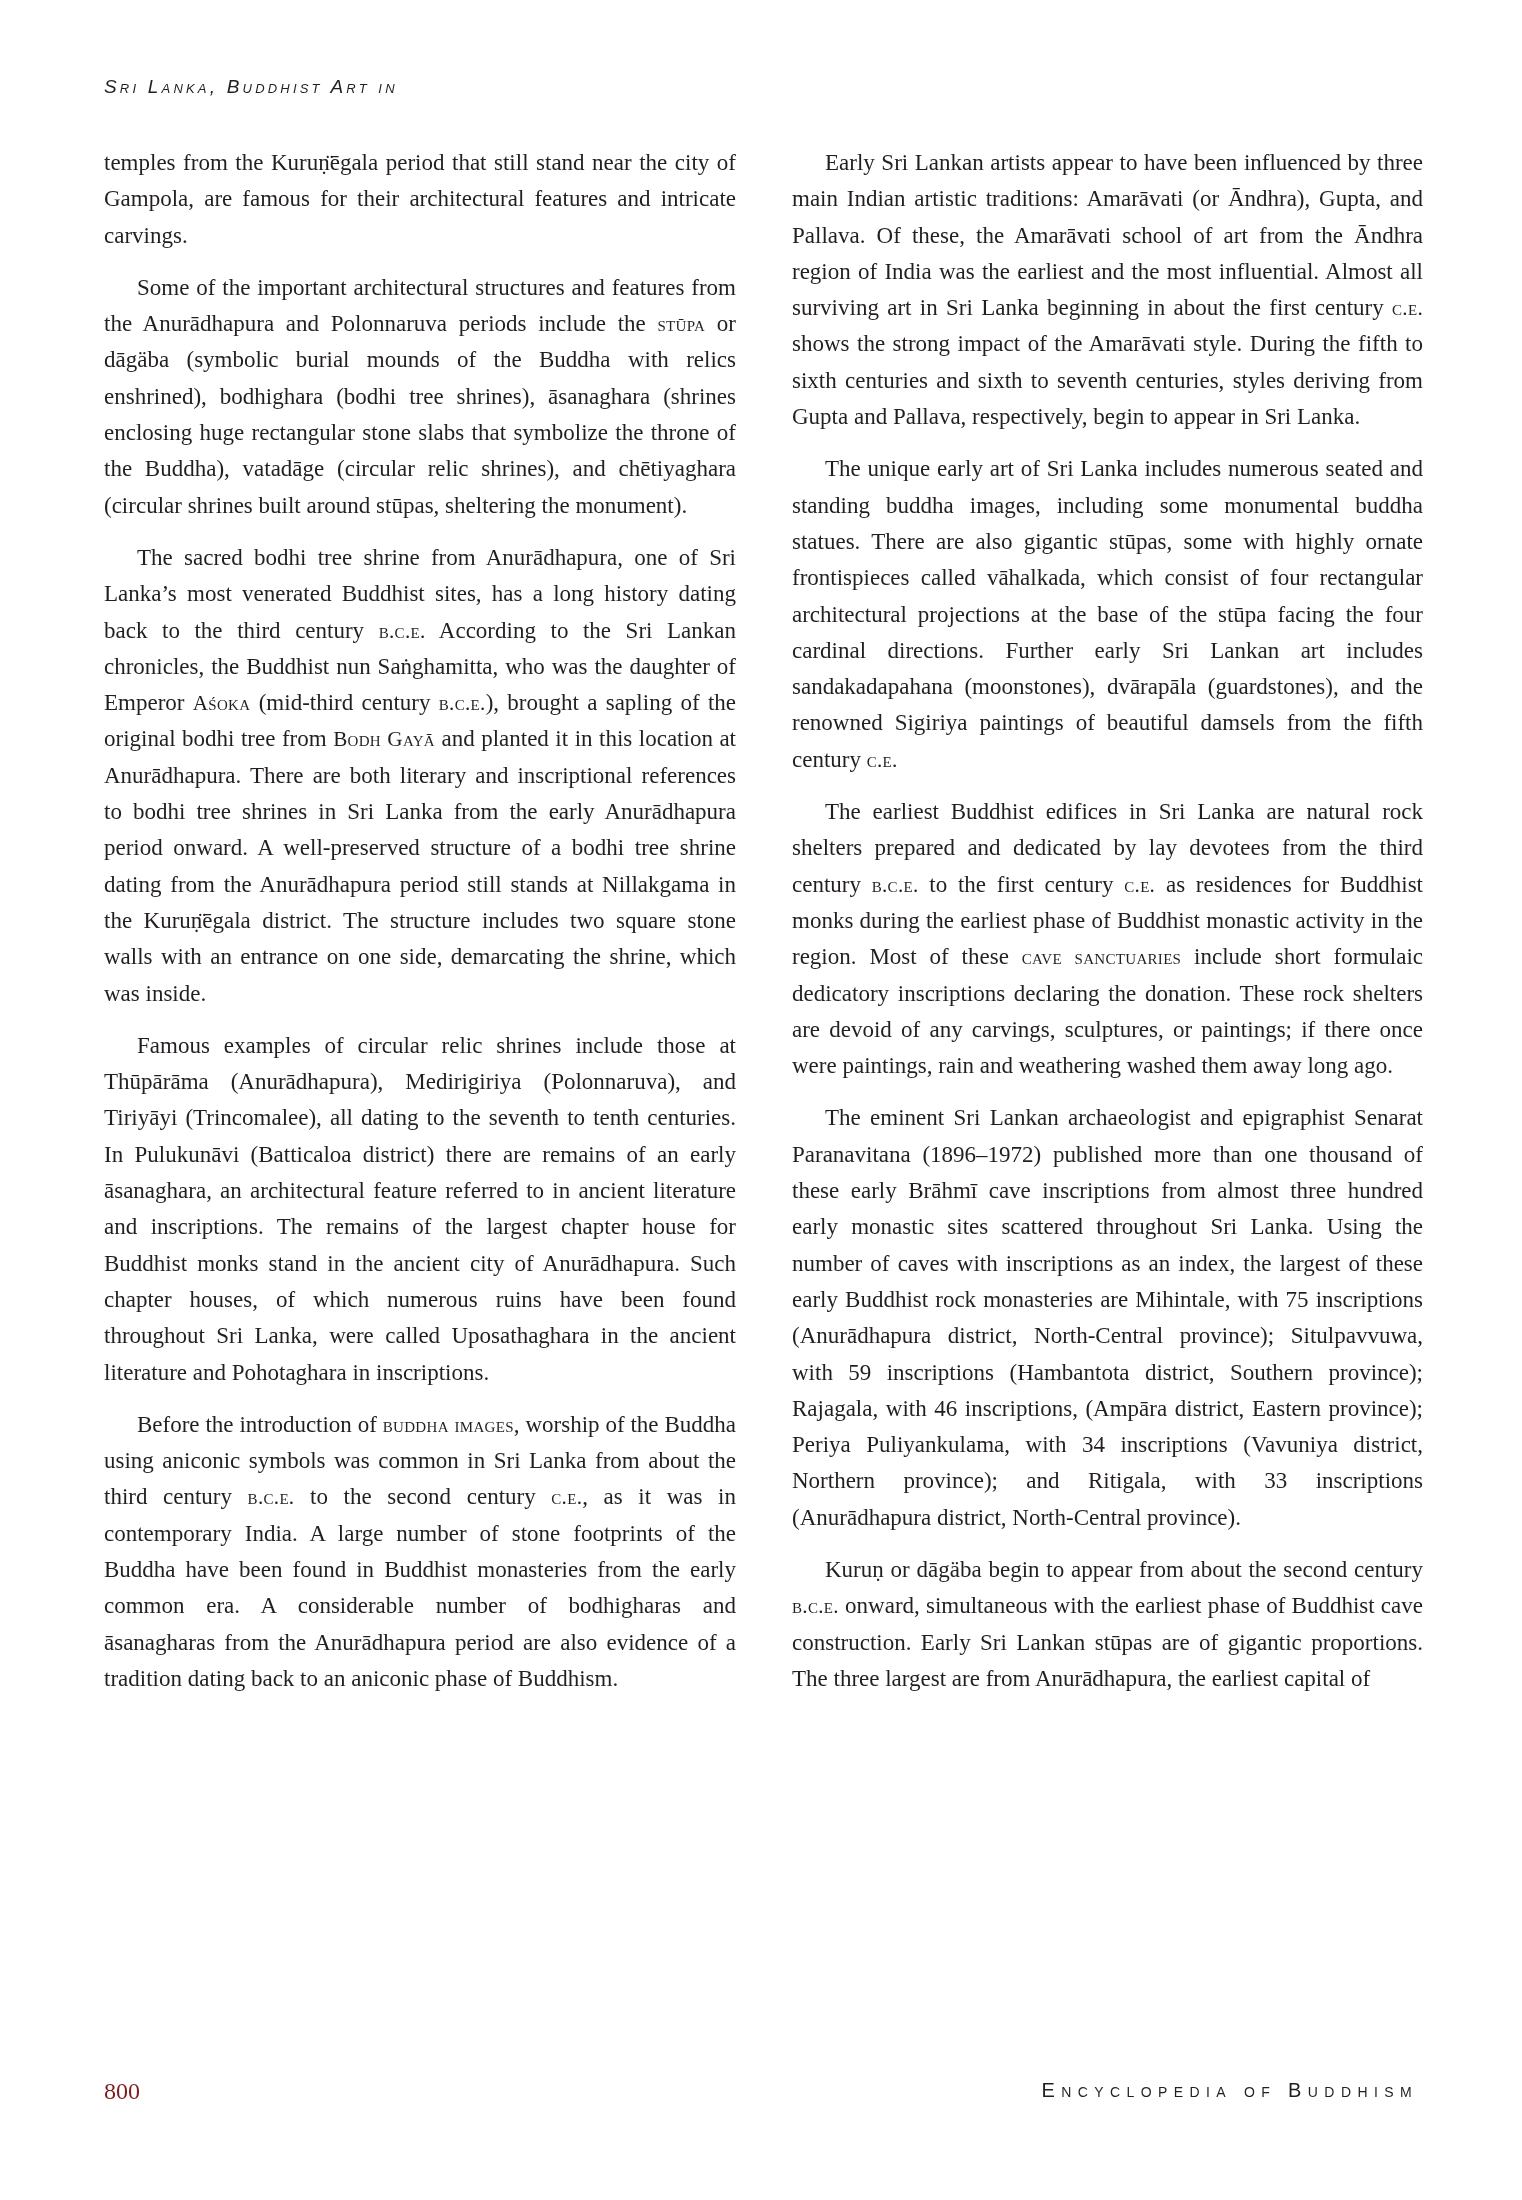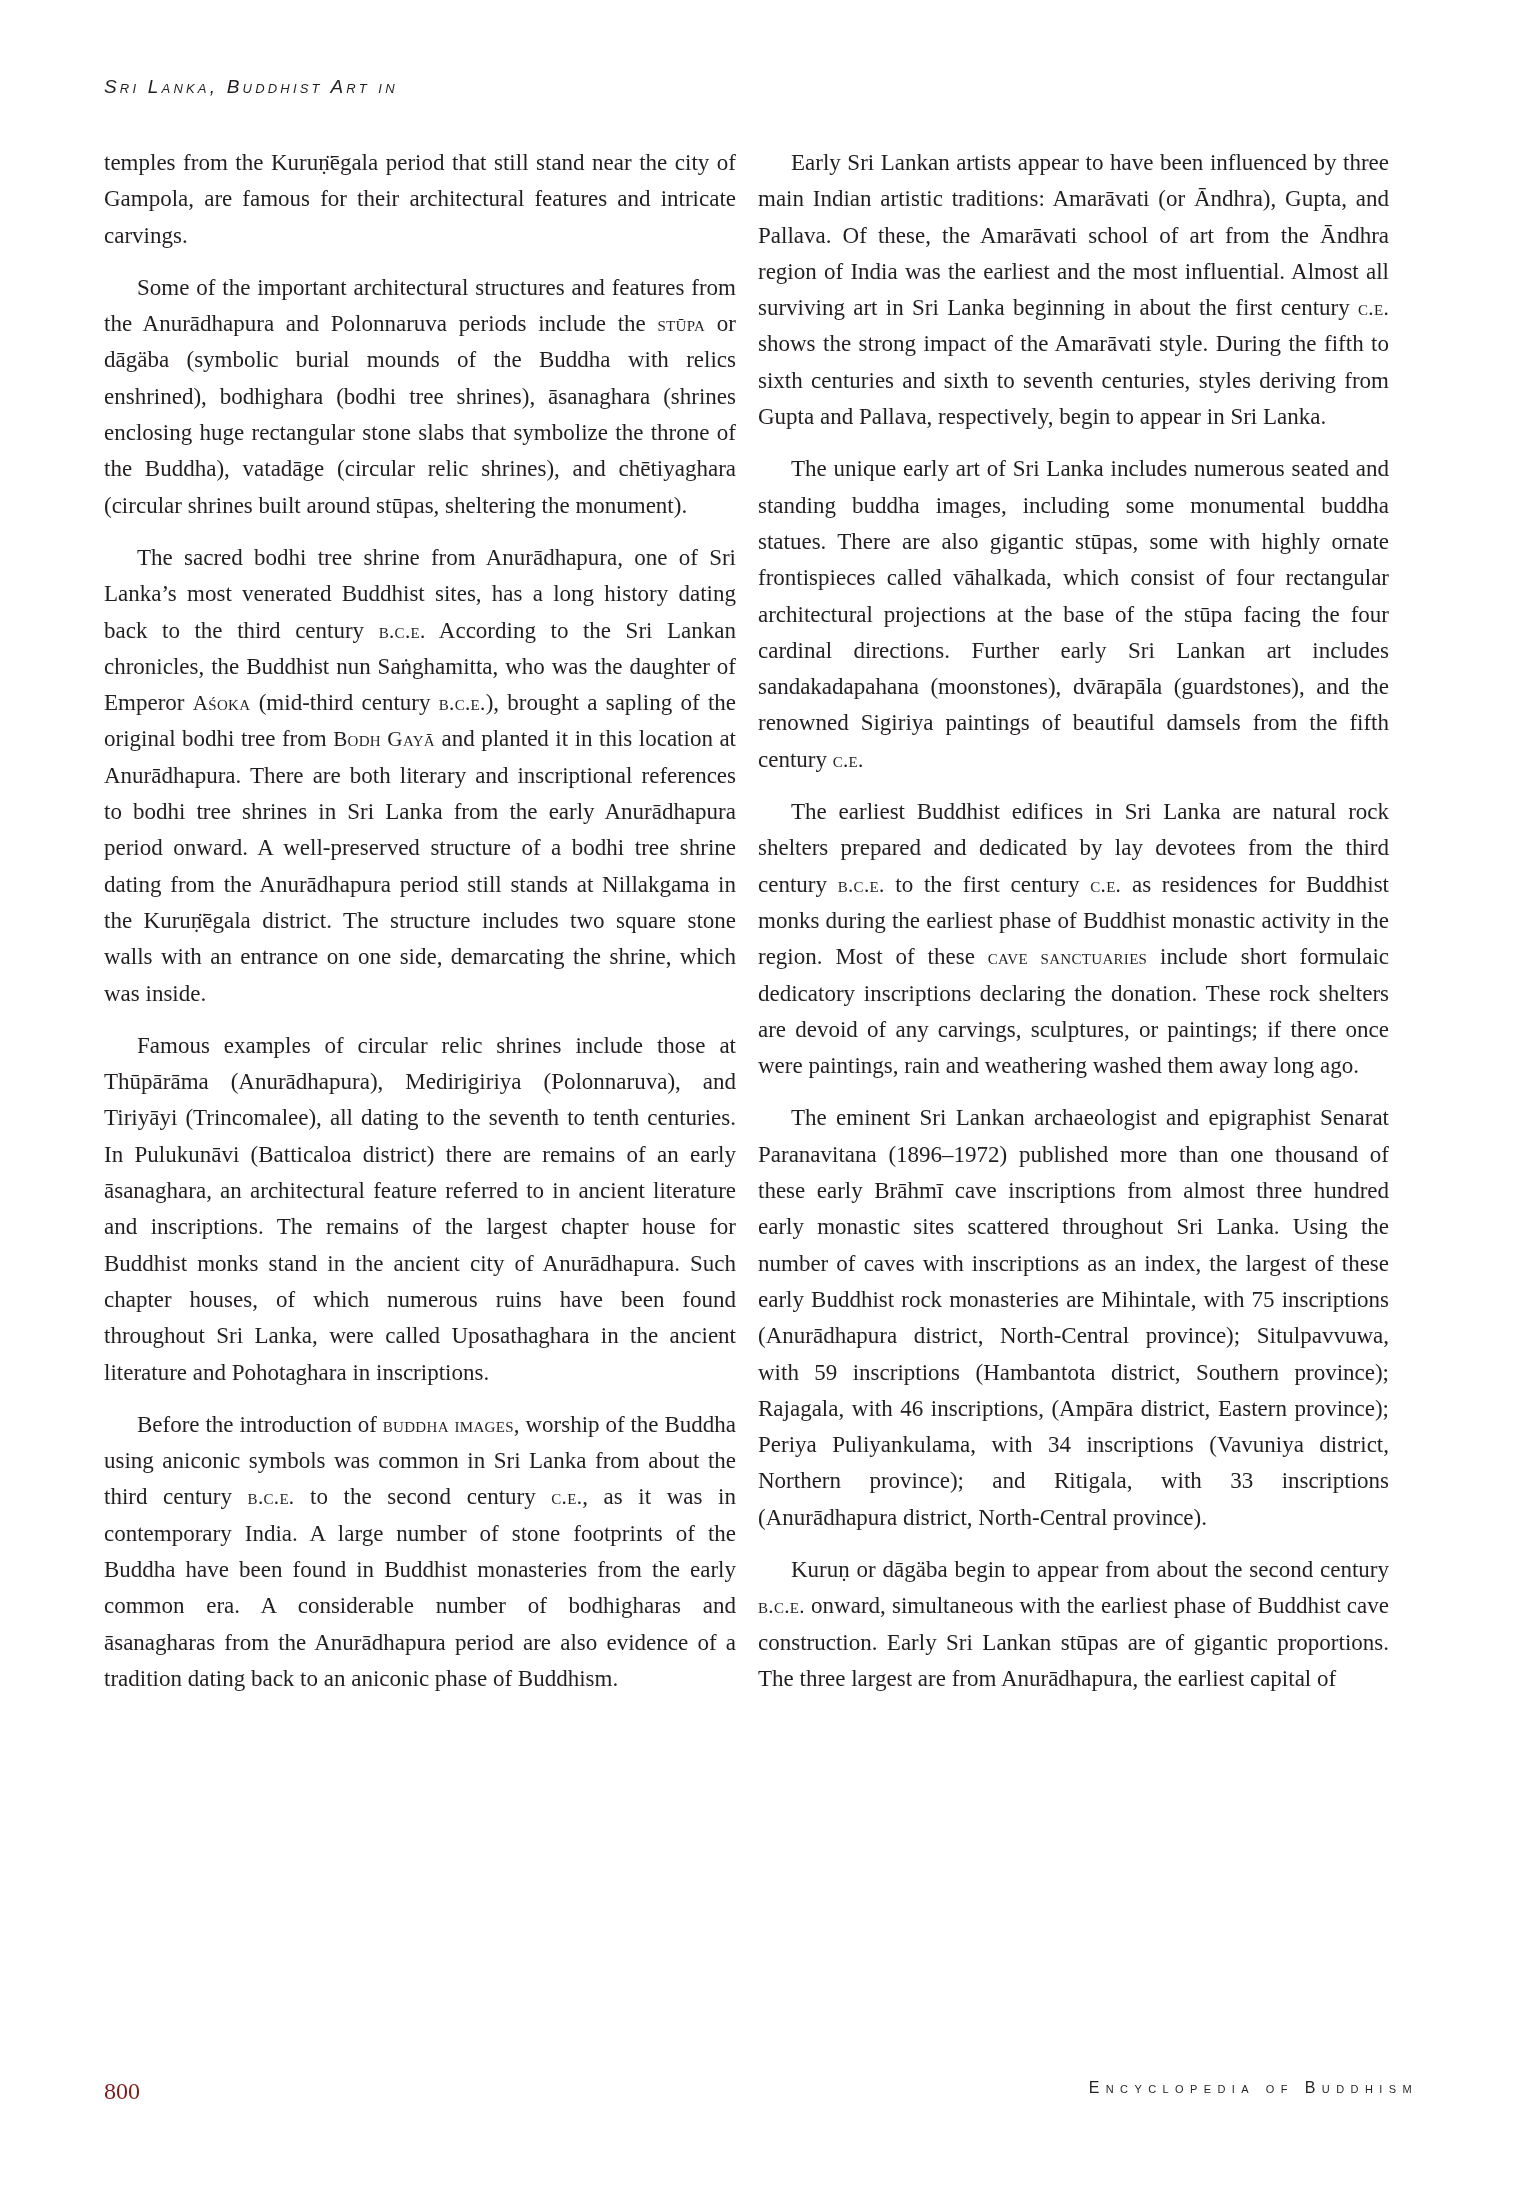--- a/index.html
+++ b/index.html
@@ -13,33 +13,33 @@
     font-family: "Liberation Sans", "DejaVu Sans", sans-serif;
     font-size: 19px; letter-spacing: 3.2px; font-variant: small-caps;
     text-transform: none; color: #231f20; white-space: nowrap; font-style: italic;
   }
   .column {
     position: absolute; top: 145px; width: 632px;
     font-size: 23px; line-height: 36.3px;
     text-align: justify; hyphens: manual;
   }
   .col-left { left: 104px; }
-  .col-right { left: 758px; width: 631px; }
+  .col-right { left: 792px; width: 631px; }
   .column p { margin: 0 0 16px 0; text-indent: 33px; }
   .column p.cont { text-indent: 0; }
   .sc { font-variant: small-caps; font-size: 0.92em; letter-spacing: 0.3px; }
   .it { }
   .folio {
     position: absolute; left: 104px; top: 2078px;
     font-size: 24px; color: #7f1d1d;
   }
   .book-title {
     position: absolute; right: 104px; top: 2079px;
     font-family: "Liberation Sans", "DejaVu Sans", sans-serif;
-    font-size: 16px; letter-spacing: 6.4px; font-variant: small-caps;
+    font-size: 20px; letter-spacing: 6.4px; font-variant: small-caps;
     white-space: nowrap; color: #231f20;
   }
 </style>
 </head>
 <body>
 
 <div class="running-head">Sri Lanka, Buddhist Art in</div>
 
 <div class="column col-left">
     <p class="cont"><span>temples from the Kuruṇ̈ēgala period that still stand near the city of Gampola, are famous for their architectural features and intricate carvings.</span></p>

